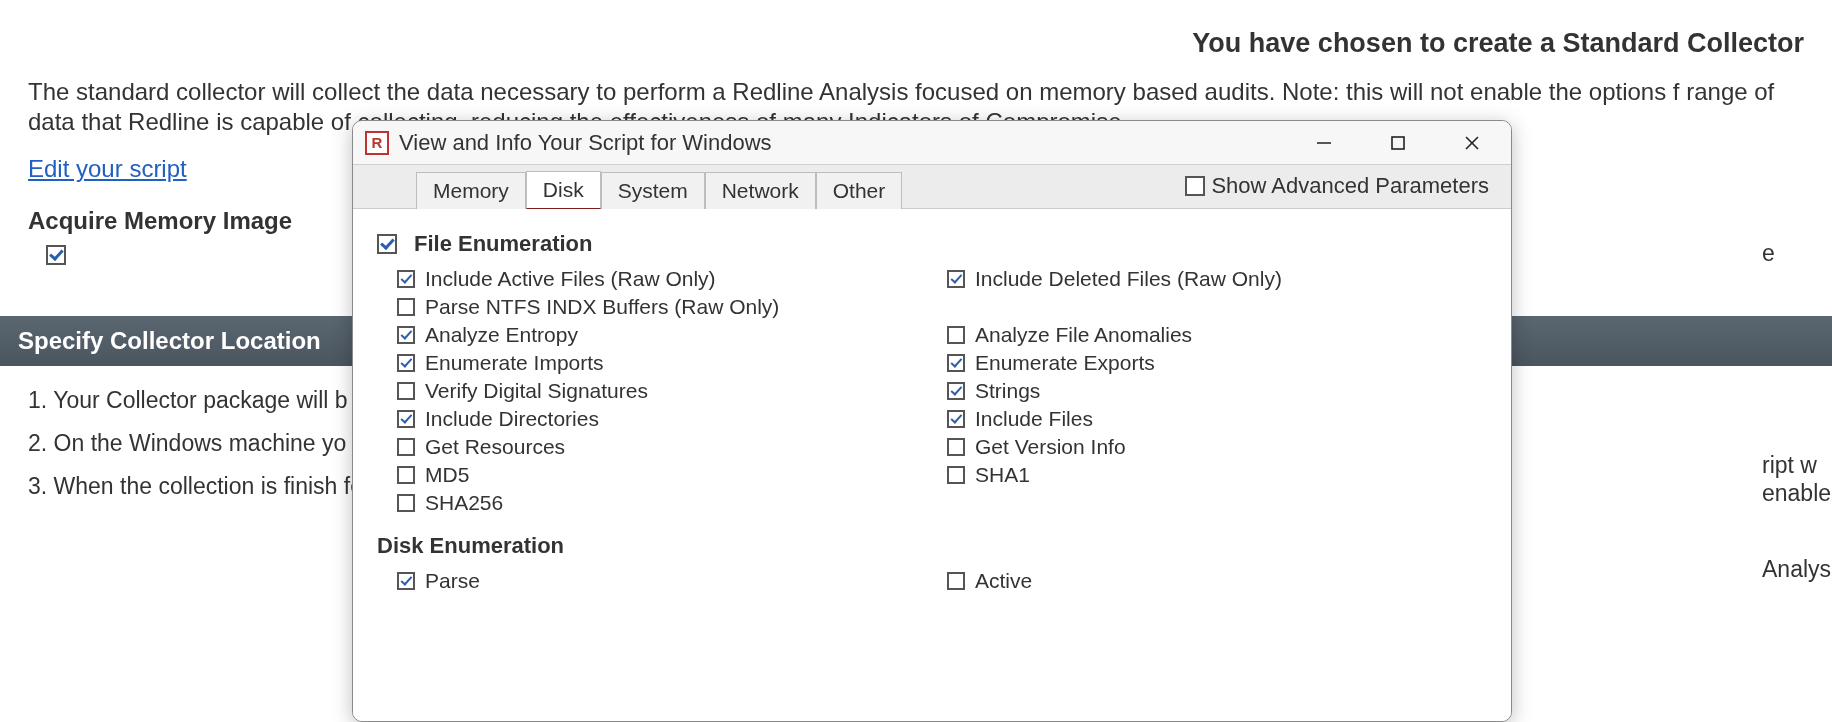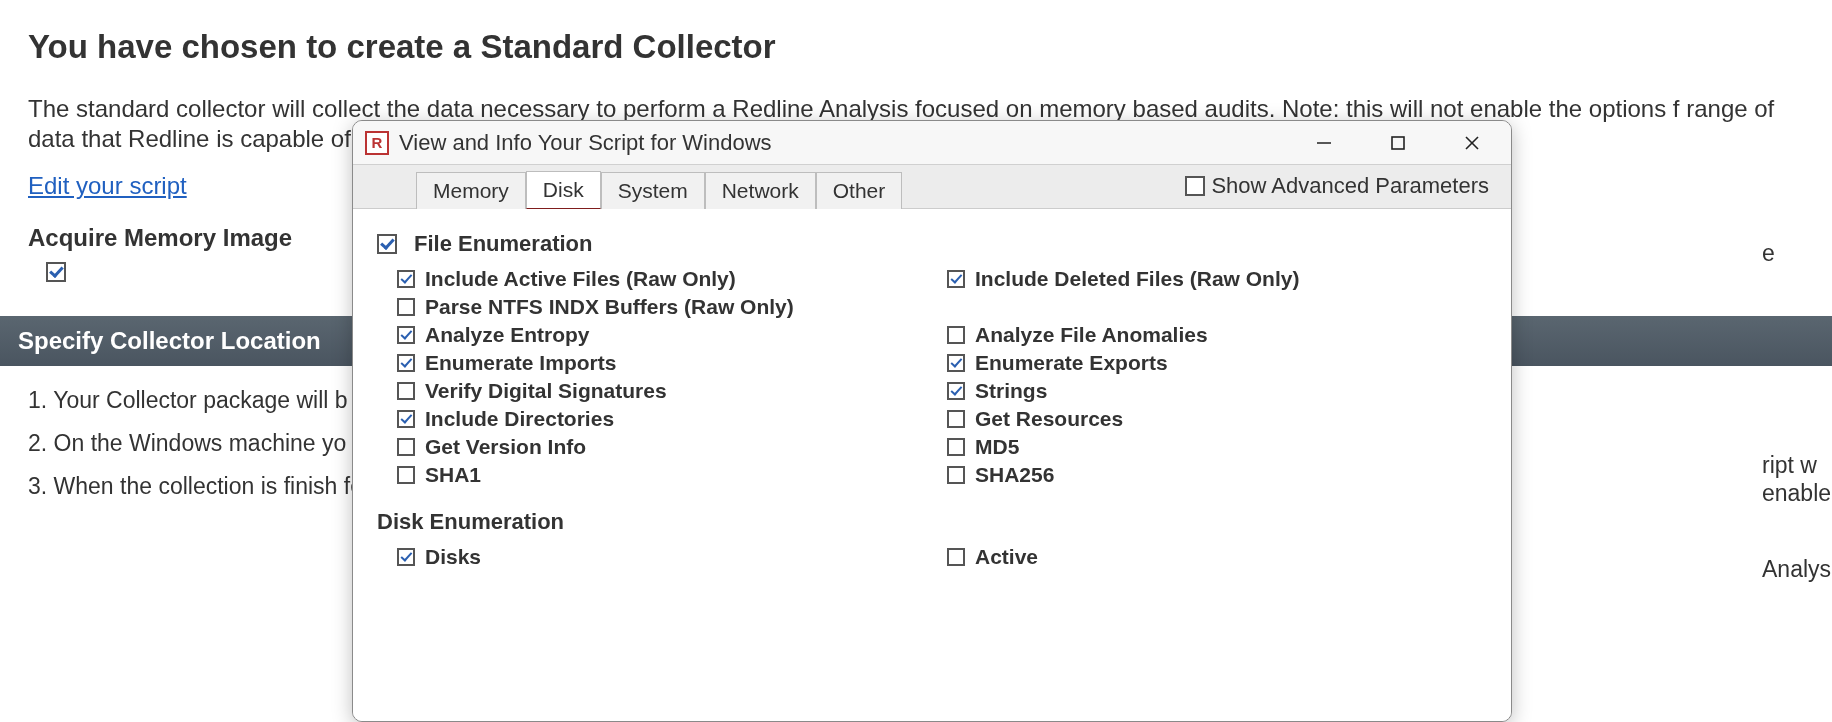--- a/index.html
+++ b/index.html
@@ -14,24 +14,25 @@
     color: #333;
   }
   .bg-page {
     position: absolute;
     top: 0; left: 0; right: 0; bottom: 0;
     padding: 28px 28px 0 28px;
     border-radius: 24px;
     background: #fff;
   }
   .page-title {
-    font-size: 33px;
-    font-weight: 700;
-    color: #333;
-    margin-bottom: 28px;
+    font-size: 27px;
+    font-weight: 700;
+    color: #333;
+    margin-bottom: 18px;
+    text-align: right;
   }
   .page-desc {
     font-size: 24px;
     color: #333;
     line-height: 1.25;
     margin-bottom: 18px;
   }
   .link {
     color: #2060c0;
     text-decoration: underline;
@@ -197,21 +198,20 @@
     margin-bottom: 10px;
     margin-top: 4px;
   }
   .options-grid {
     display: grid;
     grid-template-columns: 540px 1fr;
     column-gap: 10px;
     row-gap: 4px;
     margin-left: 20px;
     margin-bottom: 18px;
-    font-weight: bold;
   }
   .opt {
     display: flex;
     align-items: center;
     gap: 10px;
     font-size: 21px;
     color: #333;
   }
   .opt .checkbox { width: 18px; height: 18px; border-width: 2px; }
   .opt .checkbox.checked::after { width: 9px; height: 4px; border-width: 2.5px; }
@@ -326,20 +326,24 @@
         </div>
         <div class="opt">
           <span class="checkbox checked"></span>
           <span>Strings</span>
         </div>
         <div class="opt">
           <span class="checkbox checked"></span>
           <span>Include Directories</span>
         </div>
         <div class="opt">
+          <span class="checkbox checked"></span>
+          <span>Include Files</span>
+        </div>
+        <div class="opt">
           <span class="checkbox"></span>
           <span>Get Resources</span>
         </div>
         <div class="opt">
           <span class="checkbox"></span>
           <span>Get Version Info</span>
         </div>
         <div class="opt">
           <span class="checkbox"></span>
           <span>MD5</span>
@@ -355,21 +359,21 @@
         <div class="empty-cell"></div>
       </div>
 
     <div class="group-header" style="margin-top:4px">
       <span>Disk Enumeration</span>
     </div>
 
     <div class="options-grid" id="disk-enum-grid">
         <div class="opt">
           <span class="checkbox checked"></span>
-          <span>Disks</span>
+          <span>Parse</span>
         </div>
         <div class="opt">
           <span class="checkbox"></span>
           <span>Active</span>
         </div>
       </div>
 
   </div>
 </div>
 

